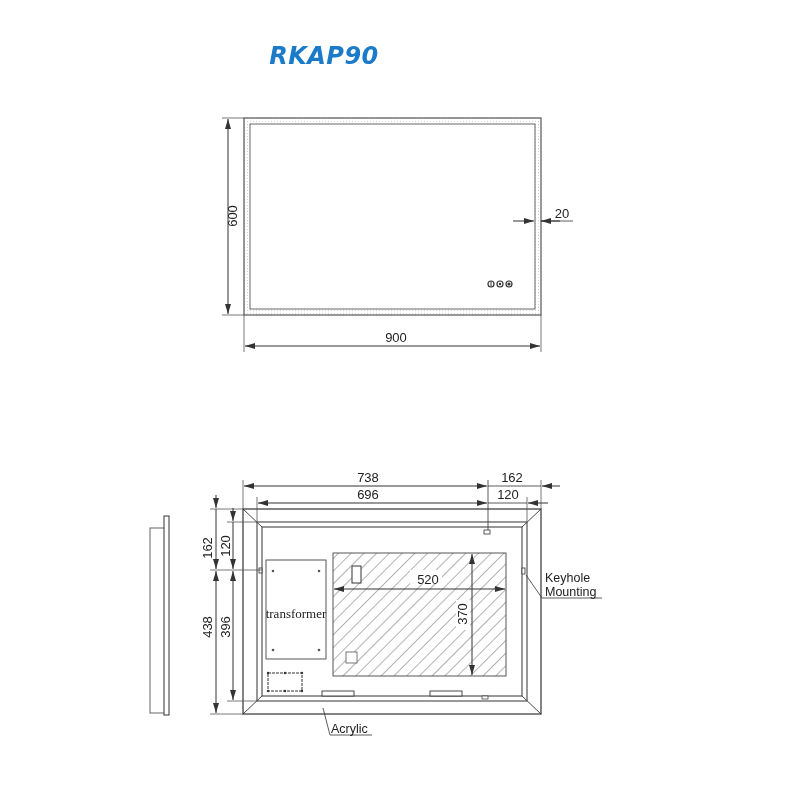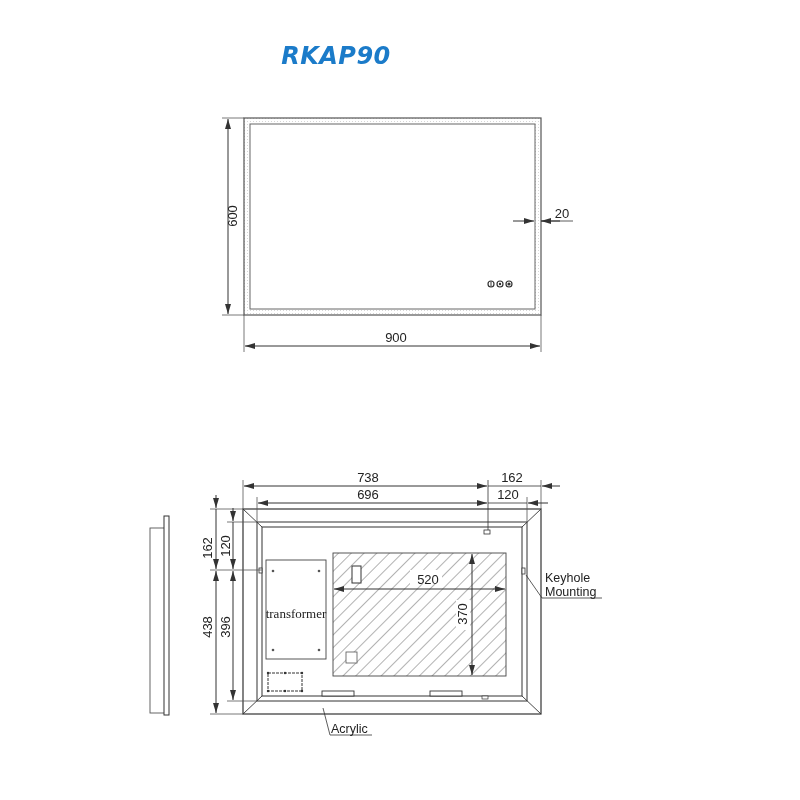--- a/index.html
+++ b/index.html
@@ -1,20 +1,20 @@
 <!DOCTYPE html>
 <html><head>
 <meta charset="utf-8">
 <style>
   html, body { margin: 0; padding: 0; background: #ffffff; }
   body { width: 800px; height: 800px; position: relative; overflow: hidden; }
   #title {
     position: absolute; left: 0; top: 42px; width: 648px; text-align: center;
     font-family: "DejaVu Sans", sans-serif; font-weight: bold; font-style: italic;
-    font-size: 24px; letter-spacing: 0.5px; padding-left: 12px;
+    font-size: 24px; letter-spacing: 0.5px;
   }
   svg { position: absolute; left: 0; top: 0; }
   .dim-text { font-family: "Liberation Sans", sans-serif; font-size: 13px; fill: #222; }
   .serif-text { font-family: "Liberation Serif", serif; font-size: 13px; fill: #222; }
   .label-text { font-family: "Liberation Sans", sans-serif; font-size: 12.5px; fill: #222; }
 </style>
 </head>
 <body>
 
 <div id="title" style="color: rgb(27, 123, 201);">RKAP90</div>

